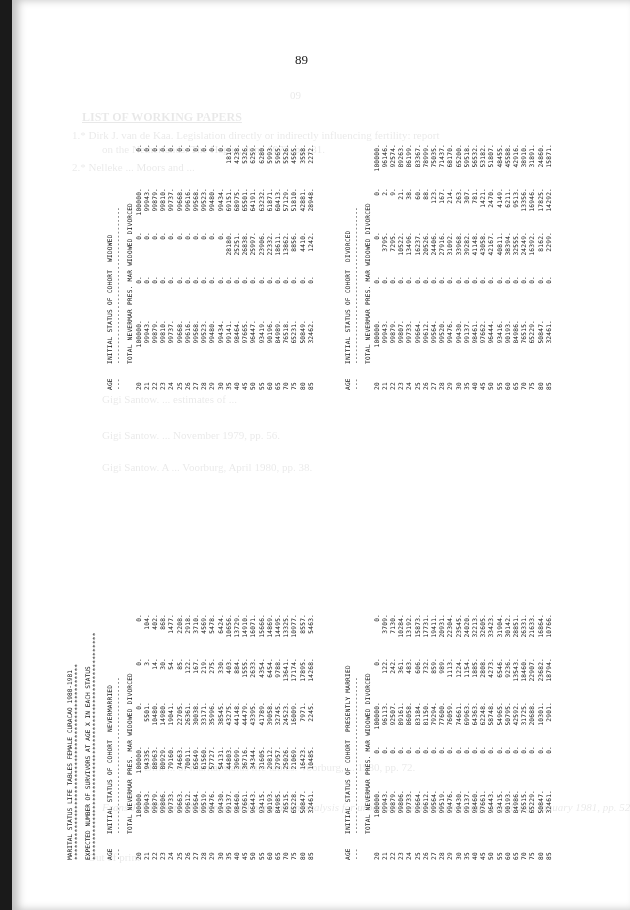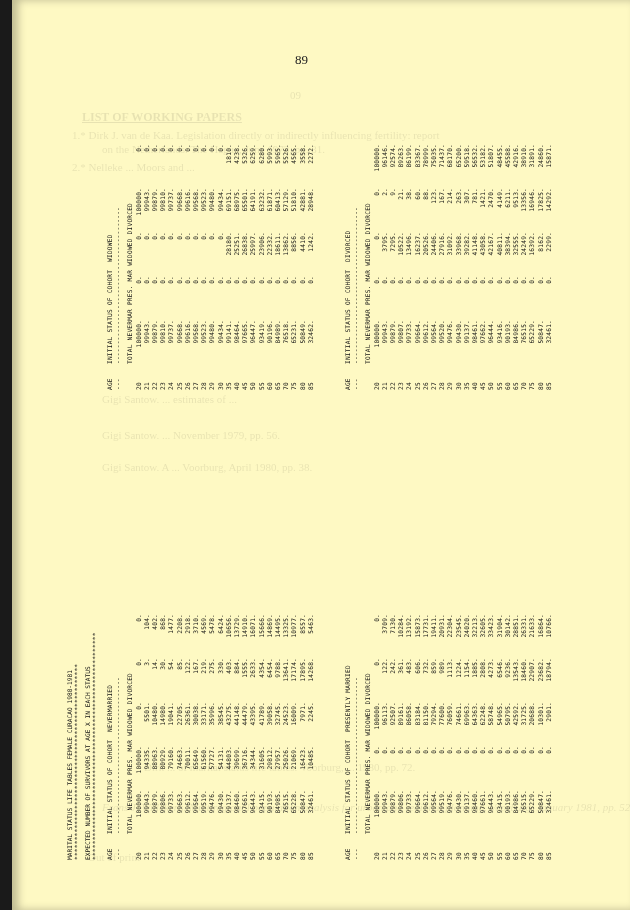--- a/index.html
+++ b/index.html
@@ -1,17 +1,17 @@
 <!DOCTYPE html>
 <html><head>
 <meta charset="utf-8">
 <style>
   html,body{margin:0;padding:0;}
   body{width:630px;height:910px;background:#1a1a1a;position:relative;overflow:hidden;font-family:"DejaVu Sans Mono",monospace;}
-  .page{position:absolute;left:12px;top:0;width:618px;height:910px;background:#fef9c3;box-shadow:inset 6px 0 8px rgba(0,0,0,.25);overflow:hidden;}
+  .page{position:absolute;left:12px;top:0;width:618px;height:910px;background:#ffffff;box-shadow:inset 6px 0 8px rgba(0,0,0,.25);overflow:hidden;}
   .pageno{position:absolute;left:283px;top:52px;font-family:"Liberation Serif",serif;font-size:13px;color:#222;}
   .ghost{position:absolute;font-family:"Liberation Serif",serif;color:rgba(0,0,0,.09);font-size:11px;line-height:15px;white-space:nowrap;}
   .ghost.head{font-weight:bold;text-decoration:underline;font-size:12px;}
   
   .printout{position:absolute;left:50px;top:860px;width:790px;height:530px;transform-origin:0 0;transform:rotate(-90deg);}
   .block{position:absolute;left:0;width:790px;}
   .tbl{position:absolute;top:0;font-size:6.2px;line-height:8.2px;color:#111;letter-spacing:.2px;}
   .title{position:absolute;left:0;white-space:nowrap;font-size:6.2px;color:#111;}
   .stars{position:absolute;left:0;white-space:nowrap;font-size:6.2px;color:#111;letter-spacing:.2px;}
   .hdr{white-space:nowrap;}

